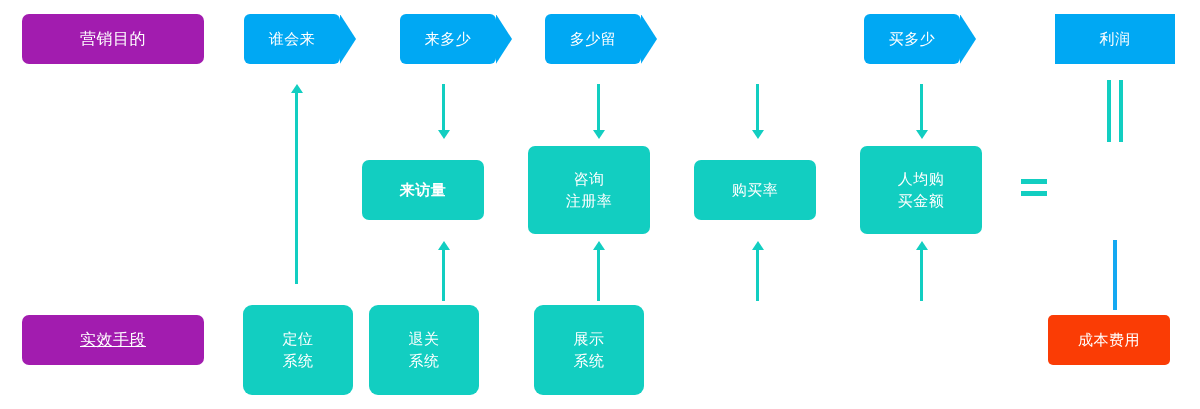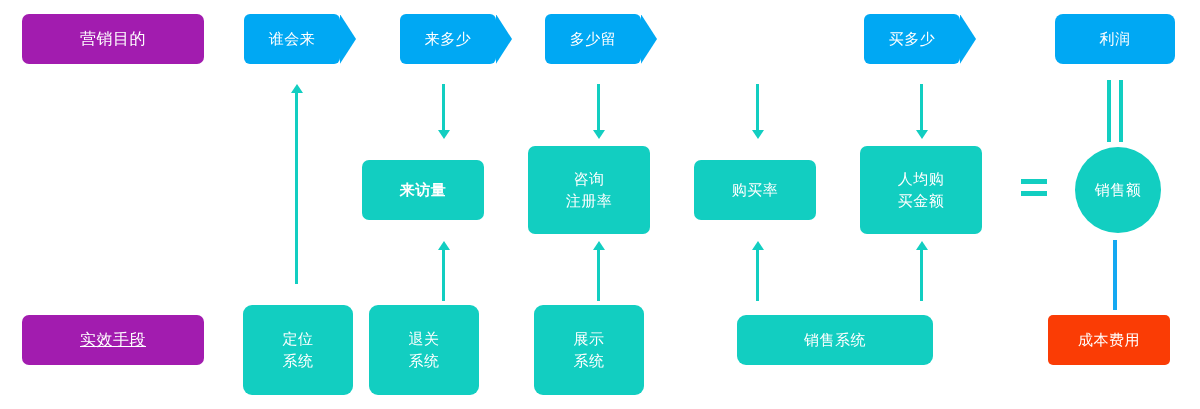--- a/index.html
+++ b/index.html
@@ -45,21 +45,21 @@
   .chev .tip:before{
     content:"";
     position:absolute;left:-14px;top:0;
     width:100%;height:100%;
     background:#00a8f3;
     clip-path:polygon(0% 0%, 46% 0%, 100% 50%, 46% 100%, 0% 100%);
   }
   
   .bluebox{
     background:#00a8f3;
-    border-radius:8px;
+    border-radius:0;
     font-size:15px;
   }
 
   
   .teal{
     background:#12cec1;
     border-radius:7px;
   }
   .teal-sq{ border-radius:9px; }
 
@@ -194,23 +194,20 @@
   <div class="node teal" style="left:860px;top:146px;width:122px;height:88px;">
     <span>人均购
 买金额</span>
   </div>
 
   <div class="eq" style="left:1021px;top:179px;width:26px;height:17px;">
     <i class="a"></i>
     <i class="b"></i>
   </div>
 
-  <div class="node circle" style="left:1075px;top:147px;width:86px;height:86px;">
-    <span>销售额</span>
-  </div>
 
   <div class="conn" style="left:437px;top:241px;width:14px;height:60px;">
     <span class="arrowhead up" style="left:1px;top:0;"></span>
     <span class="vline" style="left:5px;top:8px;height:52px;"></span>
   </div>
 
   <div class="conn" style="left:592px;top:241px;width:14px;height:60px;">
     <span class="arrowhead up" style="left:1px;top:0;"></span>
     <span class="vline" style="left:5px;top:8px;height:52px;"></span>
   </div>
@@ -237,21 +234,18 @@
   <div class="node teal teal-sq" style="left:369px;top:305px;width:110px;height:90px;">
     <span>退关
 系统</span>
   </div>
 
   <div class="node teal teal-sq" style="left:534px;top:305px;width:110px;height:90px;">
     <span>展示
 系统</span>
   </div>
 
-  <div class="node teal teal-sq" style="left:737px;top:315px;width:196px;height:50px;">
-    <span>销售系统</span>
-  </div>
 
   <div class="node red" style="left:1048px;top:315px;width:122px;height:50px;">
     <span>成本费用</span>
   </div>
 
 </div>
 
 </body></html>

